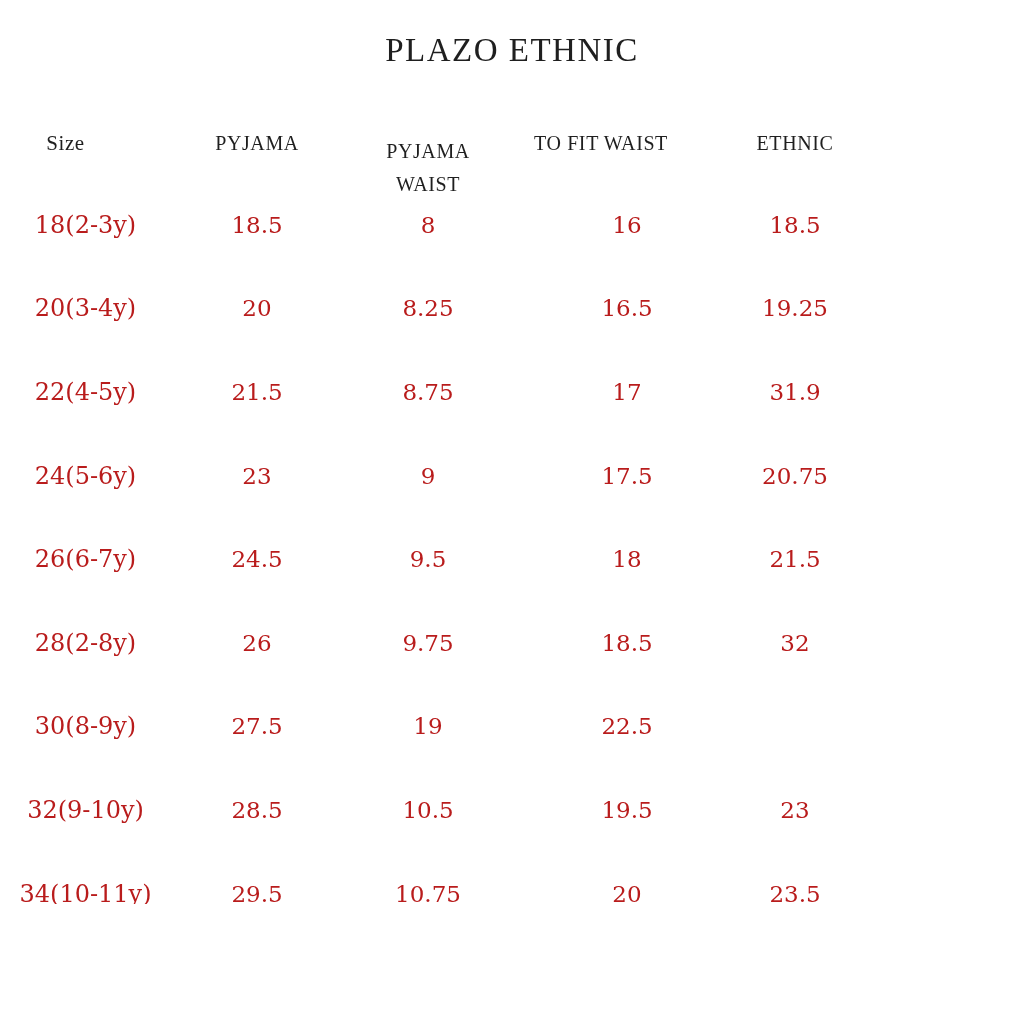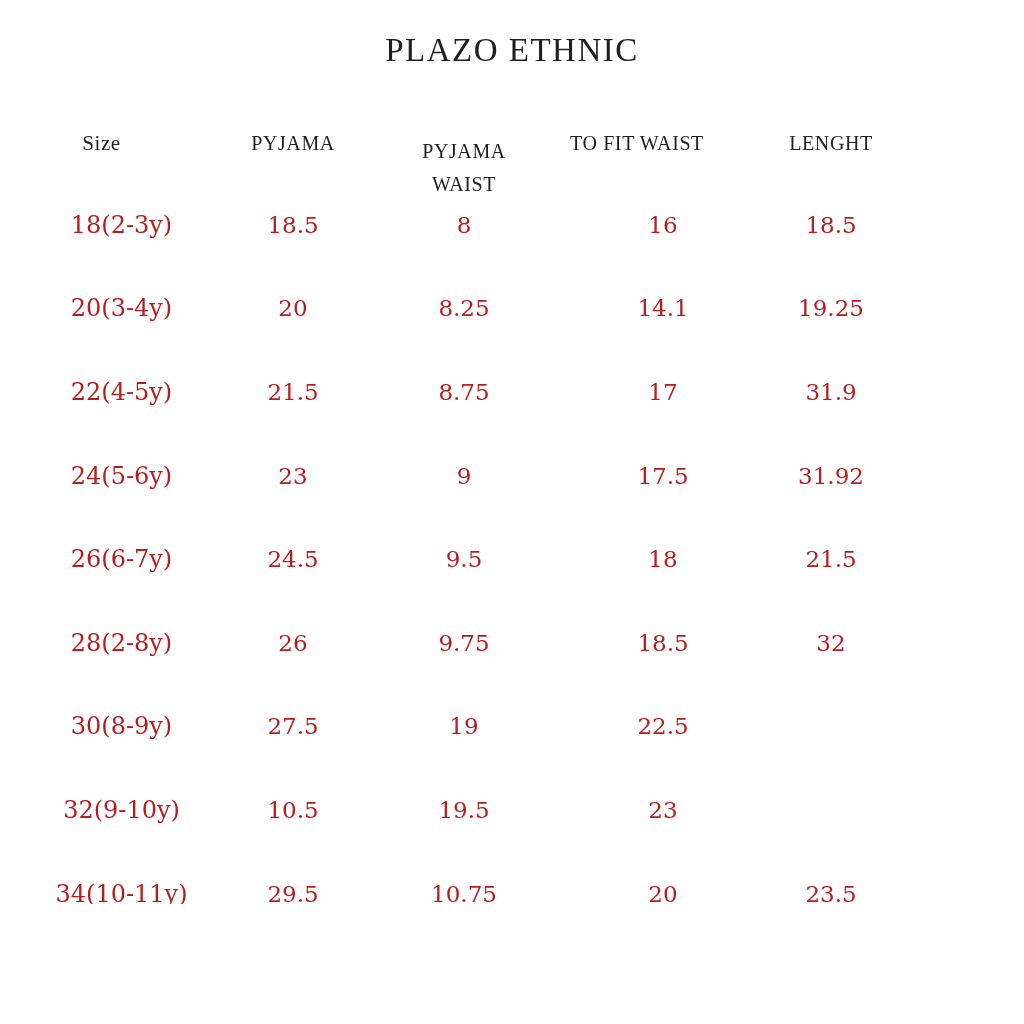--- a/index.html
+++ b/index.html
@@ -24,21 +24,20 @@
     text-align: center;
     font-family: "Liberation Serif", serif;
     font-weight: 400;
     font-size: 33px;
     letter-spacing: 1.5px;
     color: #1f1f1f;
   }
   .header-row, .row {
     display: grid;
     grid-template-columns: 171px 172px 170px 228px 108px;
-    padding-left: 36px;
   }
   .header-row {
     position: absolute;
     top: 127px;
     left: 0;
     font-family: "Liberation Serif", serif;
     font-size: 20px;
     line-height: 33px;
     letter-spacing: 0.6px;
   }
@@ -90,55 +89,55 @@
     <div class="header-cell">
       <span class="hdr-text">PYJAMA</span>
     </div>
     <div class="header-cell">
       <span class="hdr-text">PYJAMA WAIST</span>
     </div>
     <div class="header-cell">
       <span class="hdr-text">TO FIT WAIST</span>
     </div>
     <div class="header-cell">
-      <span class="hdr-text">LENGHT</span>
+      <span class="hdr-text">ETHNIC</span>
     </div>
   </div>
 
   <div class="rows">
   <div class="row">
     <div class="cell size-cell">18(2-3y)</div>
     <div class="cell">18.5</div>
     <div class="cell">8</div>
     <div class="cell">16</div>
     <div class="cell">18.5</div>
   </div>
 
   <div class="row">
     <div class="cell size-cell">20(3-4y)</div>
     <div class="cell">20</div>
     <div class="cell">8.25</div>
-    <div class="cell">14.1</div>
+    <div class="cell">16.5</div>
     <div class="cell">19.25</div>
   </div>
 
   <div class="row">
     <div class="cell size-cell">22(4-5y)</div>
     <div class="cell">21.5</div>
     <div class="cell">8.75</div>
     <div class="cell">17</div>
     <div class="cell">31.9</div>
   </div>
 
   <div class="row">
     <div class="cell size-cell">24(5-6y)</div>
     <div class="cell">23</div>
     <div class="cell">9</div>
     <div class="cell">17.5</div>
-    <div class="cell">31.92</div>
+    <div class="cell">20.75</div>
   </div>
 
   <div class="row">
     <div class="cell size-cell">26(6-7y)</div>
     <div class="cell">24.5</div>
     <div class="cell">9.5</div>
     <div class="cell">18</div>
     <div class="cell">21.5</div>
   </div>
 
@@ -152,20 +151,21 @@
 
   <div class="row">
     <div class="cell size-cell">30(8-9y)</div>
     <div class="cell">27.5</div>
     <div class="cell">19</div>
     <div class="cell">22.5</div>
   </div>
 
   <div class="row">
     <div class="cell size-cell">32(9-10y)</div>
+    <div class="cell">28.5</div>
     <div class="cell">10.5</div>
     <div class="cell">19.5</div>
     <div class="cell">23</div>
   </div>
 
   <div class="row">
     <div class="cell size-cell">34(10-11y)</div>
     <div class="cell">29.5</div>
     <div class="cell">10.75</div>
     <div class="cell">20</div>

